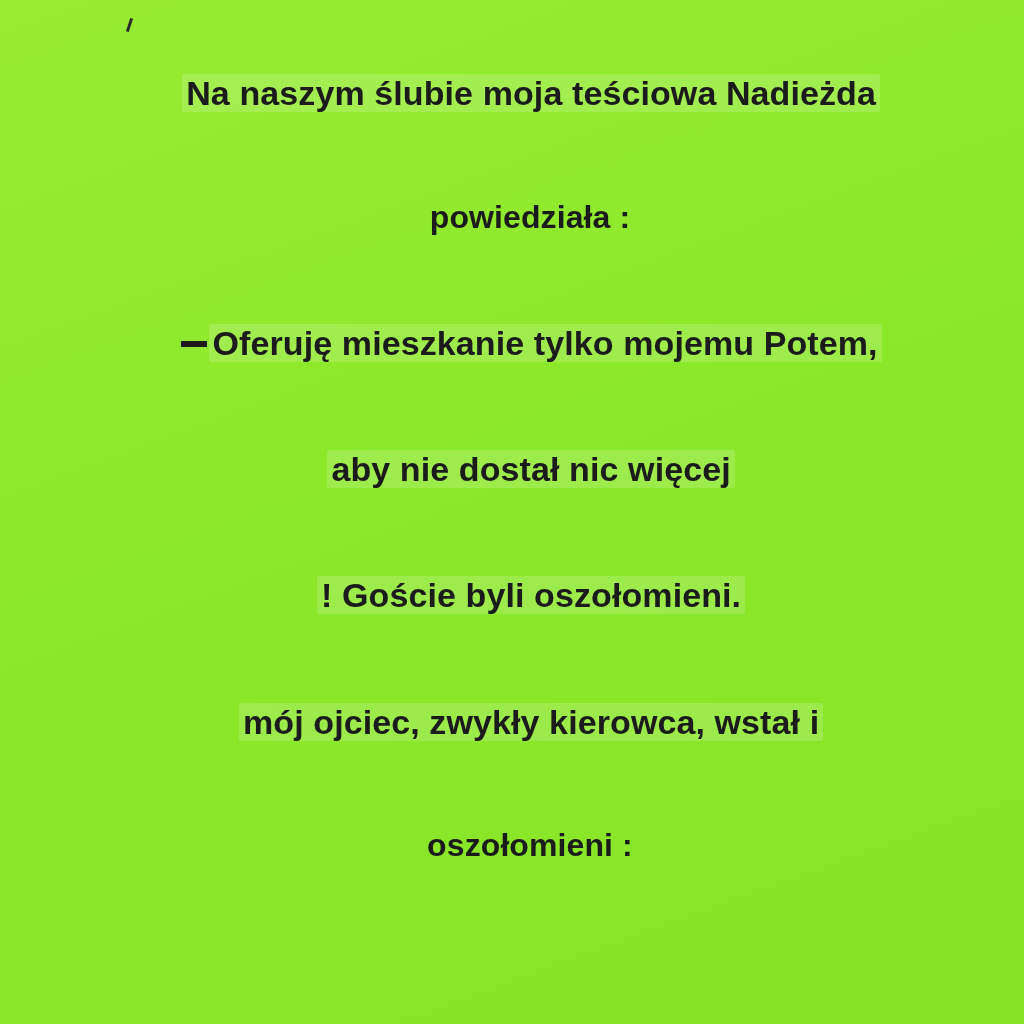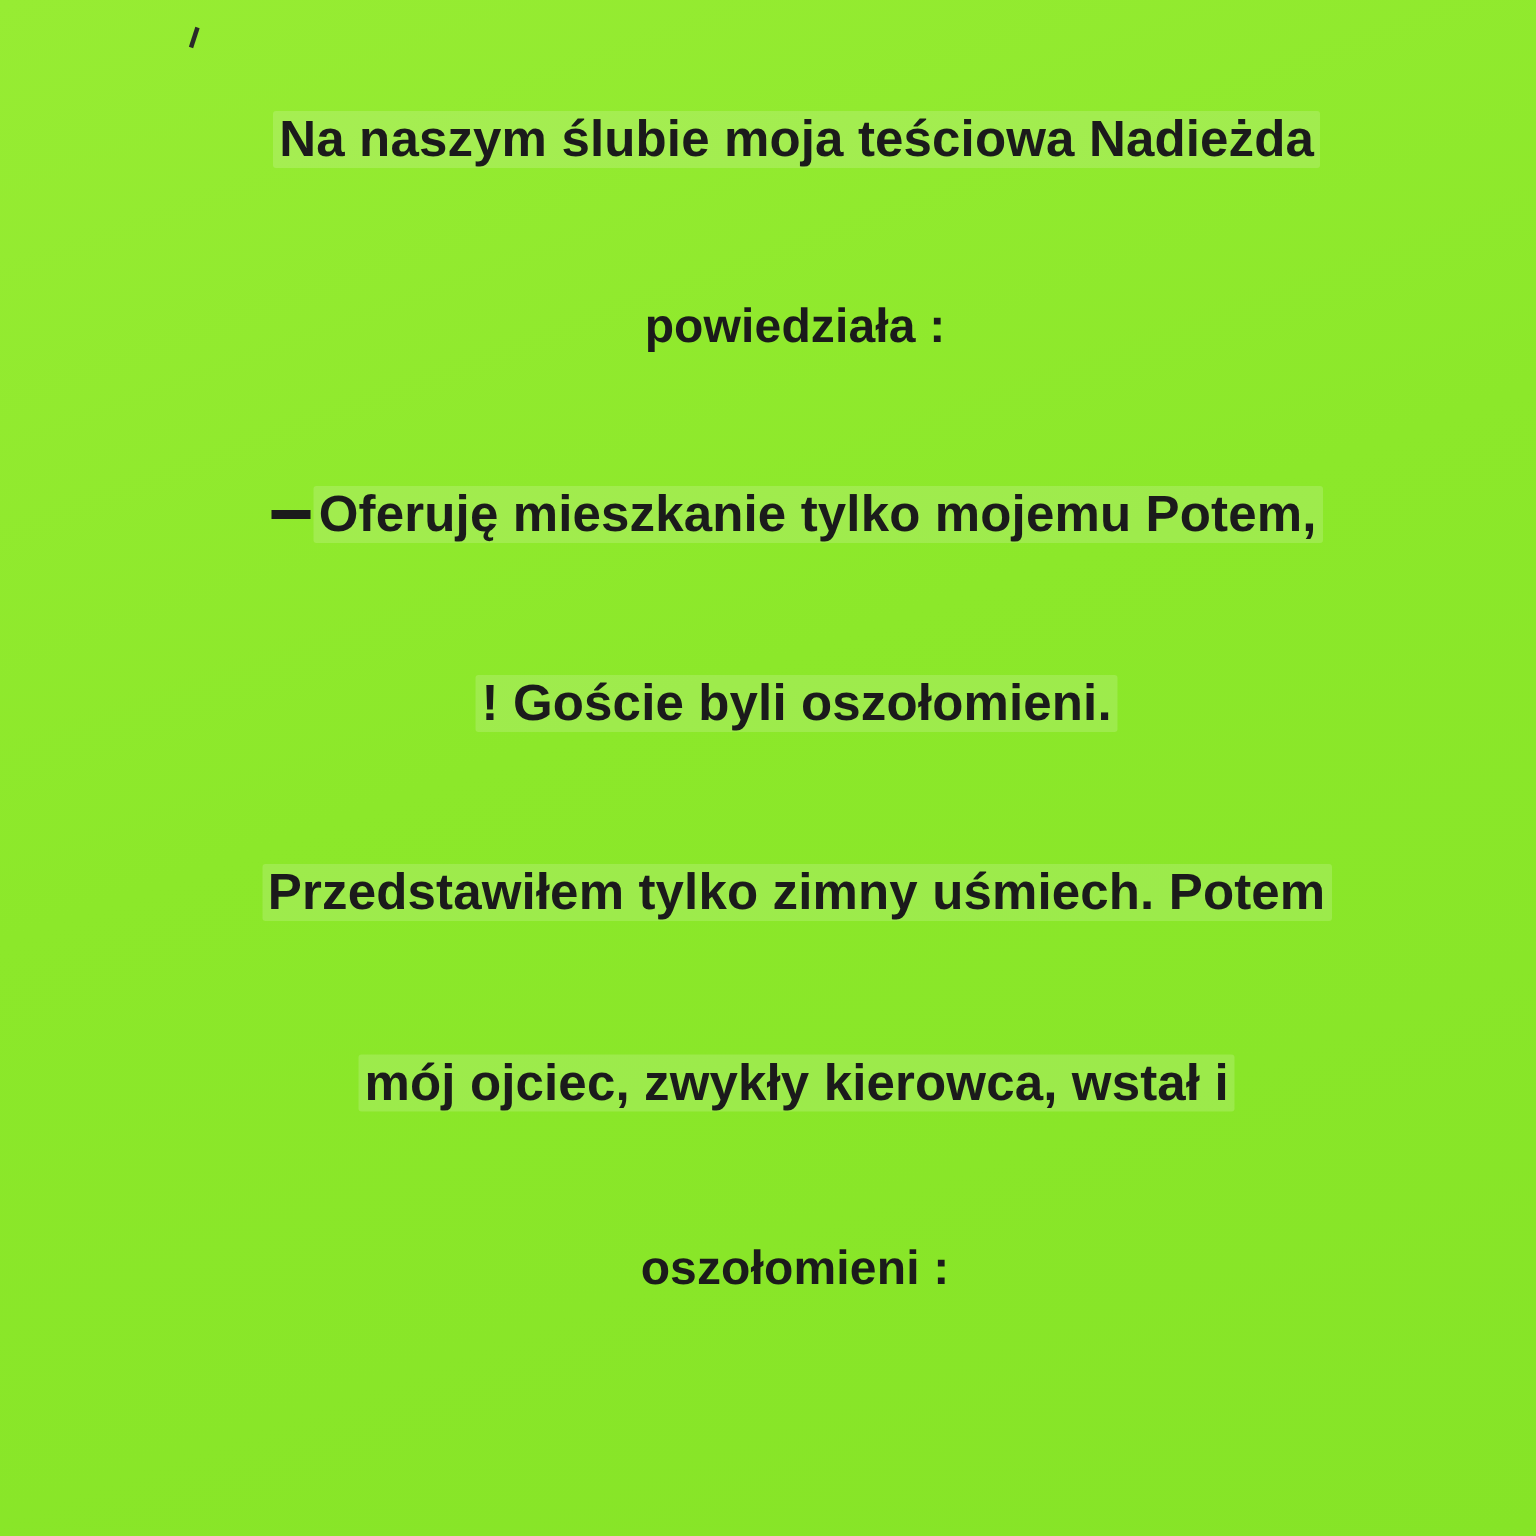--- a/index.html
+++ b/index.html
@@ -78,28 +78,28 @@
   </div>
 
   <div class="line small">
     <span>powiedziała :</span>
   </div>
 
   <div class="line big">
     <span class="dash"></span><span class="hl">Oferuję mieszkanie tylko mojemu Potem,</span>
   </div>
 
+  <div class="line big">
+    <span class="hl">aby nie dostał nic więcej</span>
+  </div>
 
   <div class="line big">
     <span class="hl">! Goście byli oszołomieni.</span>
   </div>
 
-  <div class="line big">
-    <span class="hl">Przedstawiłem tylko zimny uśmiech. Potem</span>
-  </div>
 
   <div class="line big">
     <span class="hl">mój ojciec, zwykły kierowca, wstał i</span>
   </div>
 
   <div class="line small">
     <span>oszołomieni :</span>
   </div>
 
   <div class="line big">

